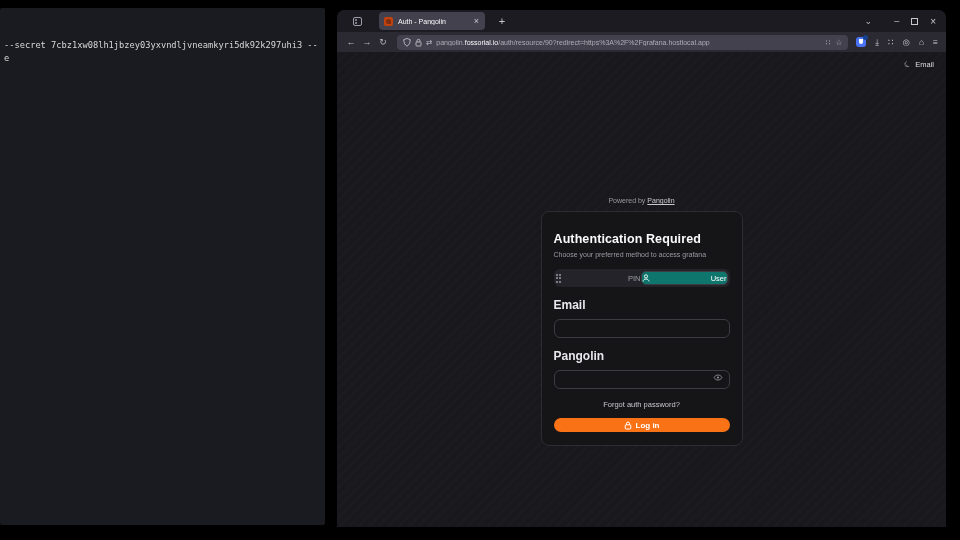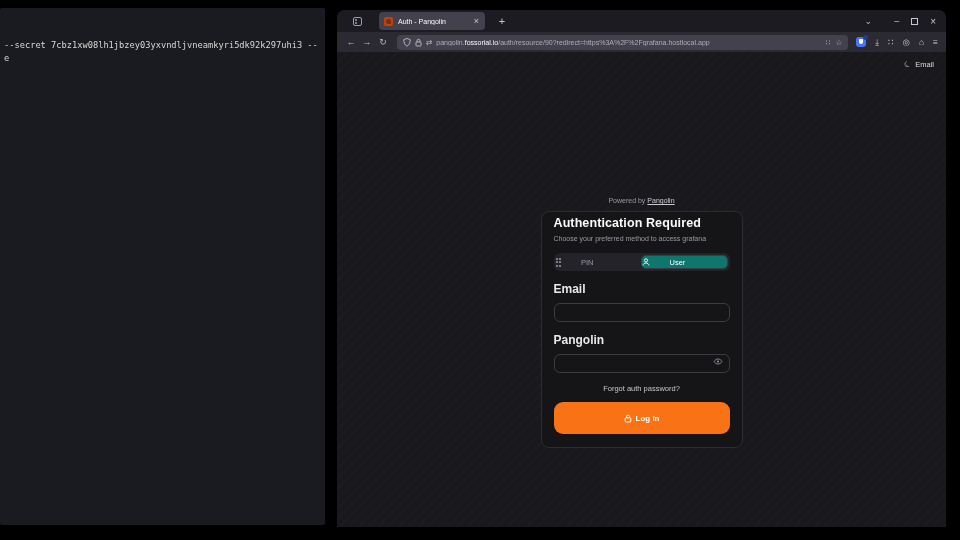--- a/index.html
+++ b/index.html
@@ -62,36 +62,36 @@
   .content { position:relative; height:475px; background:#19181c;
              background-image:repeating-linear-gradient(135deg, rgba(255,255,255,0.012) 0 2px, transparent 2px 7px); }
   .theme-toggle { position:absolute; top:8px; right:12px; display:flex; align-items:center; gap:4px;
                   color:#dcdce0; font-size:7.5px; }
   .theme-toggle .moon { font-size:8px; display:inline-block; transform:rotate(-25deg); }
   .powered { position:absolute; top:145px; width:100%; text-align:center; font-size:7px; color:#9a9aa2; }
   .powered a { color:#c9c9cf; text-decoration:underline; }
 
   
   .card { position:absolute; left:50%; transform:translateX(-50%); top:159px; width:202px;
-          background:#151518; border:1px solid #2c2c31; border-radius:8px; padding:4px 12px 13px; }
+          background:#151518; border:1px solid #2c2c31; border-radius:8px; padding:20px 12px 13px; }
   .card h1 { font-size:12.5px; font-weight:bold; color:#fafafa; letter-spacing:0.1px; }
   .card .sub { font-size:7px; color:#9a9aa2; margin-top:5px; }
   .seg { margin-top:11px; display:flex; background:#232329; border-radius:6px; padding:2px; }
-  .seg .opt { flex:1; height:14px; display:flex; align-items:center; justify-content:flex-start; gap:20px;
+  .seg .opt { flex:1; height:14px; display:flex; align-items:center; justify-content:space-between; gap:20px;
               font-size:7.5px; color:#9b9ba3; border-radius:5px; }
   .seg .opt.active { background:#0f766e; border:1px solid #3c3c42; color:#ffffff; }
   .pin-dots { display:inline-grid; grid-template-columns:2px 2px; grid-gap:1.5px; }
   .pin-dots i { width:2px; height:2px; border-radius:50%; background:currentColor; }
   .label { font-size:12px; font-weight:bold; color:#e8e8ec; margin-top:11px; }
   .inputwrap { position:relative; margin-top:5px; }
   .inp { width:100%; height:19px; background:transparent; border:1px solid #3b3b41; border-radius:6px;
          color:#e8e8ec; font-size:8px; padding:0 7px; outline:none; font-family:"Liberation Sans",sans-serif; }
   .eye { position:absolute; right:7px; top:5px; width:10px; height:9px; color:#8f8f97; }
   .forgot { margin-top:11px; text-align:center; font-size:7.5px; color:#c6c6cc; }
-  .login { margin-top:9px; width:100%; height:32px; border:none; border-radius:9px; background:#f97316;
+  .login { margin-top:9px; width:100%; height:14px; border:none; border-radius:9px; background:#f97316;
            color:#fff; font-size:8px; font-weight:bold; display:flex; align-items:center;
            justify-content:center; gap:4px; font-family:"Liberation Sans",sans-serif; }
   svg { display:block; }
 </style>
 </head>
 <body>
 
 <div class="stage">
 
   <div class="terminal">

